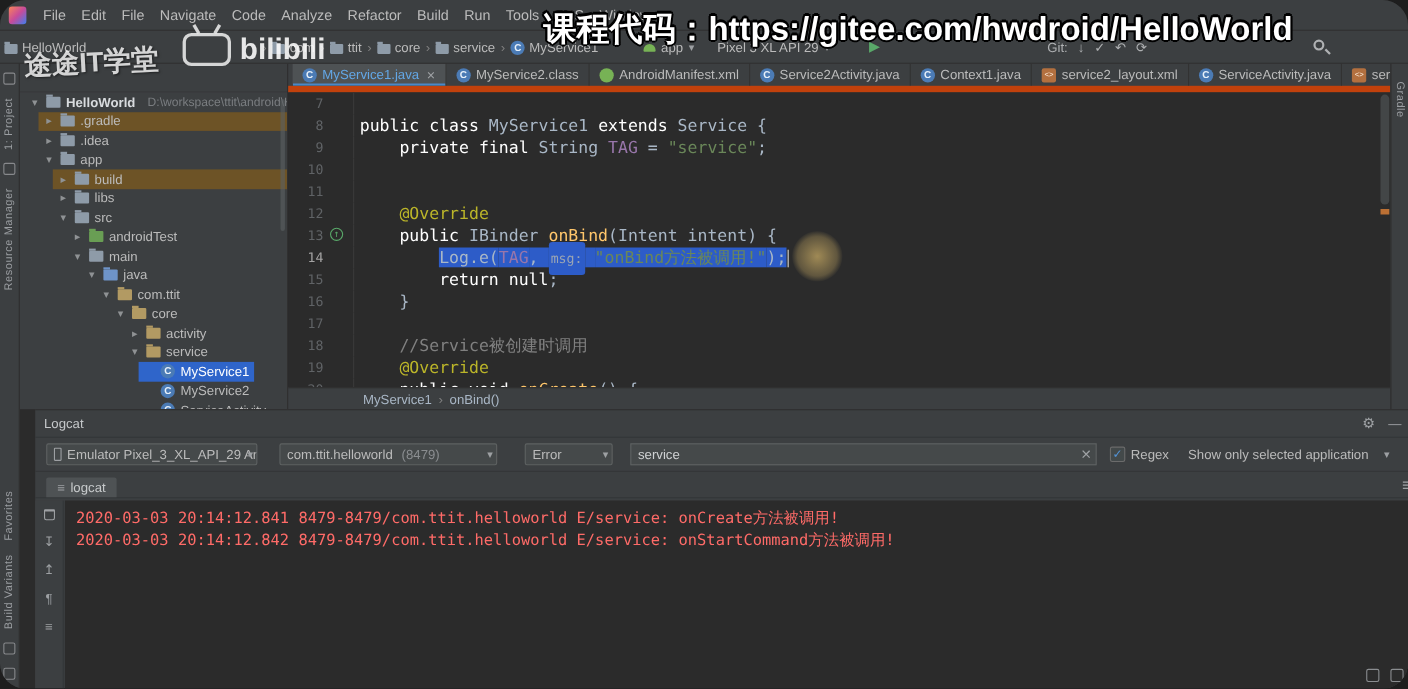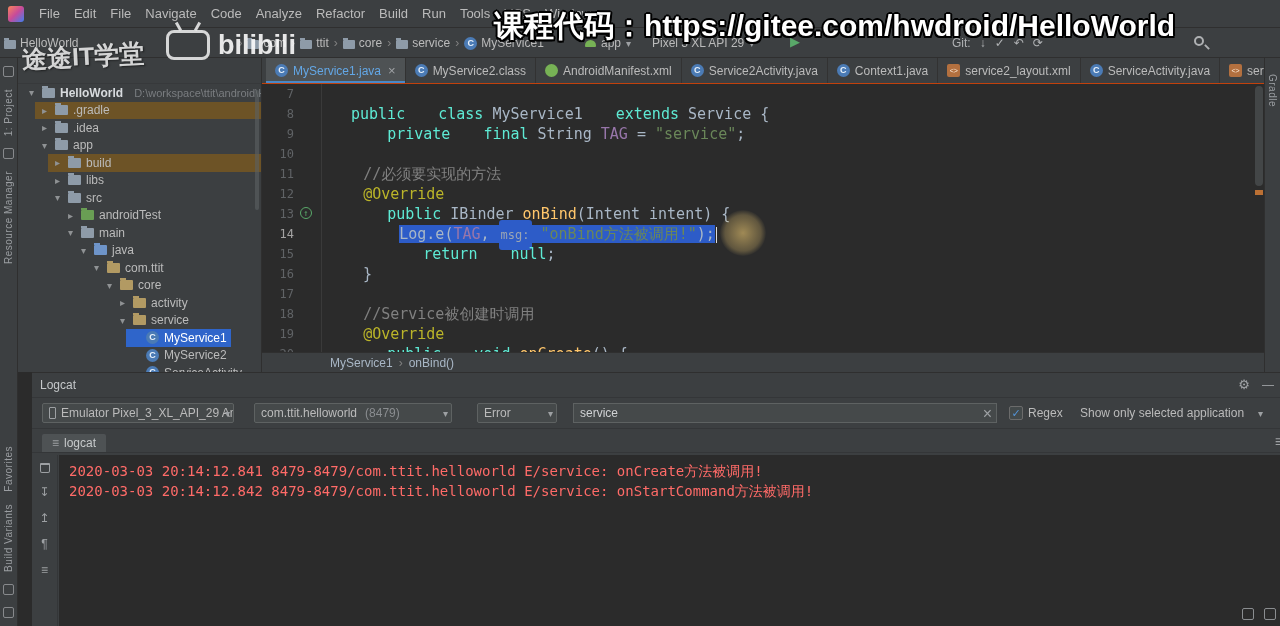--- a/index.html
+++ b/index.html
@@ -1,18 +1,18 @@
 <!DOCTYPE html>
 <html><head>
 <meta charset="utf-8">
 <style>
   * { margin:0; padding:0; box-sizing:border-box; }
   html,body { background:#1e1e1e; }
   .app { position:relative; width:1280px; height:626px; background:#2b2b2b; overflow:hidden;
-         font-family:"Liberation Sans", sans-serif; color:#bbbbbb; }
+         font-family:"Liberation Sans", sans-serif; color:#bbbbbb;border-radius:23px; }
 
   
   .menubar { position:absolute; top:0; left:0; right:0; height:28px; background:#3c3f41;
              border-bottom:1px solid #2f2f2f; display:flex; align-items:center; padding-left:8px; }
   .ide-logo { width:16px; height:16px; border-radius:3px; flex:none;
               background:linear-gradient(135deg,#f9845a,#c74b9a 50%,#3d7ff0); margin-right:8px; }
   .menu-item { font-size:13px; color:#bbbbbb; padding:2px 7px; white-space:nowrap; }
 
   
   .toolbar { position:absolute; top:28px; left:0; right:0; height:30px; background:#3c3f41;
@@ -66,35 +66,35 @@
   .t-folder-blue { background:#6E94C9; } .t-folder-blue::before { content:''; position:absolute; top:-2px; left:0; width:6px; height:2px; background:#6E94C9; }
   .t-package { background:#B29A63; } .t-package::before { content:''; position:absolute; top:-2px; left:0; width:6px; height:2px; background:#B29A63; }
   .t-class { width:13px; height:13px; border-radius:50%; background:#4B7BB5; }
   .t-class::after { content:'C'; position:absolute; inset:0; font-size:9px; line-height:13px; text-align:center; color:#e8f1fa; font-weight:bold; }
   .tlabel.tbold { color:#d8dbde; font-weight:bold; }
   .tpath { color:#7a7d80; font-size:11px; margin-left:6px; }
   .pscroll { position:absolute; right:2px; top:32px; width:4px; height:120px; background:#5c6062; border-radius:2px; opacity:.6; }
 
   
   .editor-zone { position:absolute; left:262px; top:58px; width:1002px; height:314px; }
-  .etabs { height:26px; background:#3c3f41; border-bottom:1px solid #c2410c; display:flex; overflow:hidden; padding-left:4px; }
+  .etabs { height:26px; background:#3c3f41; border-bottom:6px solid #c2410c; display:flex; overflow:hidden; padding-left:4px; }
   .etab { display:flex; align-items:center; gap:5px; padding:0 9px; font-size:12px; color:#bbb; border-right:1px solid #323232; white-space:nowrap; }
   .etab.active { background:#4e5254; box-shadow:inset 0 -2px 0 #4A88C7; }
   .etab.active .etab-label { color:#63a7e6; }
   .etab-close { color:#9fa2a5; font-size:13px; margin-left:2px; }
   .editor { position:absolute; top:26px; left:0; right:0; height:268px; background:#2b2b2b; overflow:hidden; }
   .elines { position:absolute; inset:0; font-family:"DejaVu Sans Mono", monospace; font-size:15px; line-height:20px; }
   .cl { display:flex; height:20px; }
   .gut { display:flex; width:60px; flex:none; border-right:1px solid #3a3a3a; }
   .gnum { width:32px; text-align:right; color:#606366; font-size:12px; line-height:20px; flex:none; }
   .gnum.cur { color:#a4a3a3; }
   .gico { width:27px; position:relative; flex:none; }
   .ovr { position:absolute; left:6px; top:3px; width:12px; height:12px; border:1px solid #59a869; border-radius:50%; color:#59a869; font-size:9px; line-height:11px; text-align:center; }
   .ctext { white-space:pre; padding-left:5px; color:#a9b7c6; }
-  .seg-pl { color:#a9b7c6; } .seg-kw { color:#5eead4;margin-left:24px; } .seg-str { color:#6a8759; }
+  .seg-pl { color:#a9b7c6; } .seg-kw { color:#ffffff; } .seg-str { color:#6a8759; }
   .seg-com { color:#808080; } .seg-ann { color:#bbb529; } .seg-mth { color:#ffc66b; } .seg-fld { color:#9876aa; }
   .seg-hint { background:#3f4a5c; color:#9aa5b4; border-radius:3px; font-size:12px; padding:8px 2px; }
   .sel { background:#2d5cc8; }
   .caret { display:inline-block; width:1.5px; height:16px; background:#dcdcdc; vertical-align:middle; margin-left:1px; }
   .escroll { position:absolute; right:0; top:0; width:10px; bottom:0; }
   .ethumb { position:absolute; top:2px; right:1px; width:8px; height:100px; background:#585c5e; opacity:.55; border-radius:4px; }
   .emark { position:absolute; right:1px; top:106px; width:8px; height:5px; background:#bb7034; }
   .click-glow { position:absolute; left:458px; top:126px; width:46px; height:46px; border-radius:50%;
                 background:radial-gradient(circle, rgba(255,215,120,.55) 0%, rgba(255,215,120,.25) 55%, rgba(255,215,120,0) 72%); }
   .ebread { position:absolute; left:0; right:0; top:294px; height:20px; background:#3c3f41; border-top:1px solid #2f2f2f;
@@ -432,21 +432,20 @@
               <span class="gnum">10</span>
               <span class="gico"></span>
             </span>
             <span class="ctext"></span>
           </div>
           <div class="cl">
             <span class="gut">
               <span class="gnum">11</span>
               <span class="gico"></span>
             </span>
-            <span class="ctext"><span class="seg-pl">    </span><span class="seg-com">//必须要实现的方法</span></span>
           </div>
           <div class="cl">
             <span class="gut">
               <span class="gnum">12</span>
               <span class="gico"></span>
             </span>
             <span class="ctext"><span class="seg-pl">    </span><span class="seg-ann">@Override</span></span>
           </div>
           <div class="cl">
             <span class="gut">

